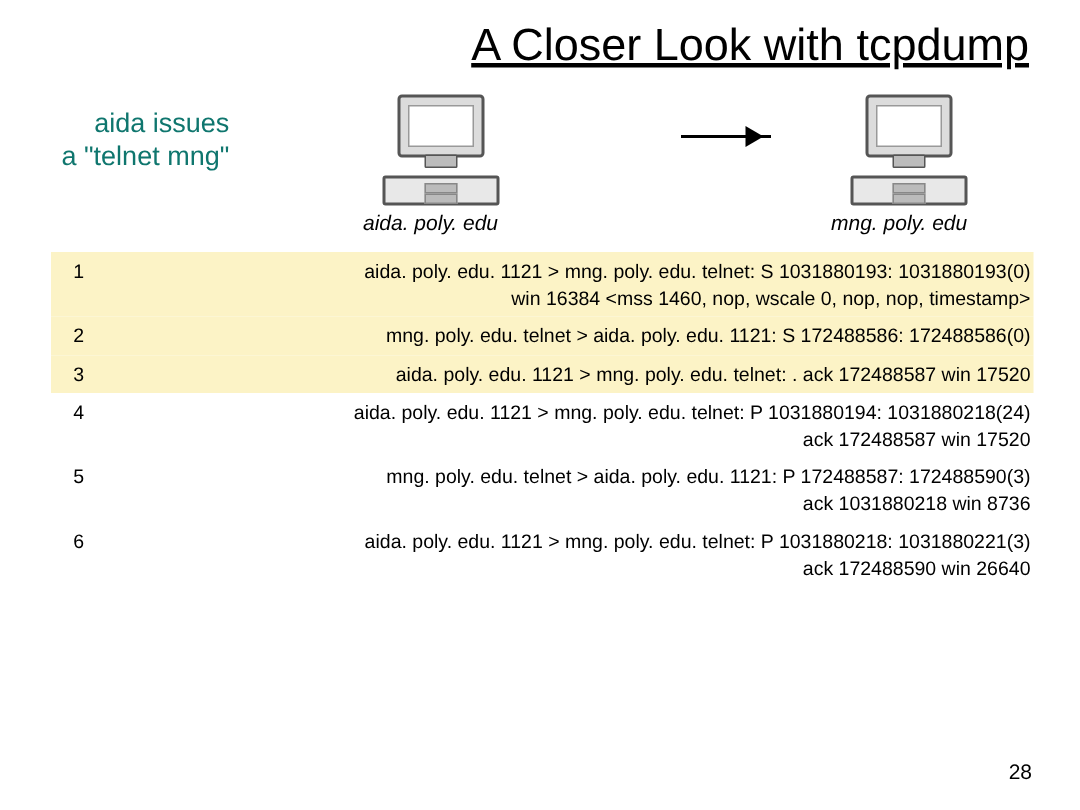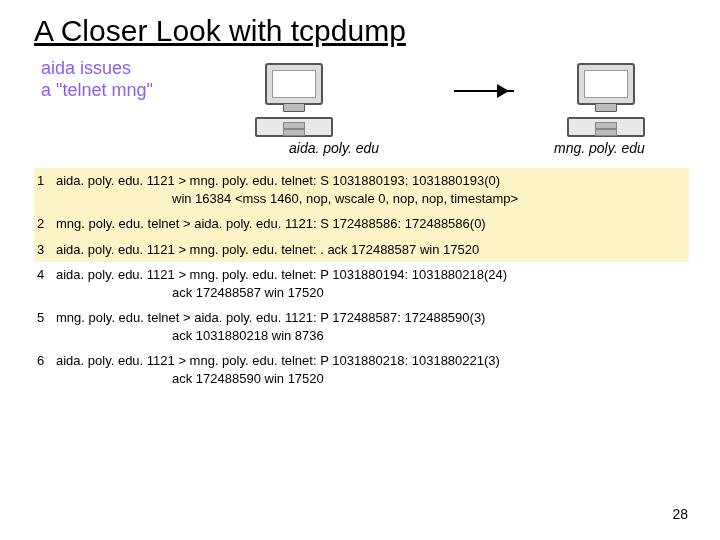--- a/index.html
+++ b/index.html
@@ -7,40 +7,41 @@
     margin: 0; padding: 0;
     width: 720px; height: 540px;
     background: #fff;
     font-family: "Comic Sans MS", "Trebuchet MS", Arial, sans-serif;
     color: #000;
   }
   .slide {
     width: 720px; height: 540px;
     position: relative;
     padding: 14px 34px 0 34px;
+    text-align: right;
   }
   .title {
     font-size: 30px;
     font-weight: 500;
     text-decoration: underline;
     margin: 0 0 10px 0;
     letter-spacing: 0px;
   }
   .diagram {
     height: 100px;
     position: relative;
     margin: 0 0 10px 0;
   }
   .issues {
     position: absolute;
-    left: 7px; top: 0;
+    left: 7px; top: 14px;
     font-family: Arial, Helvetica, sans-serif;
     font-size: 18px;
     line-height: 1.2;
-    color: #8b5cf6;
+    color: #0f766e;
   }
   .computer {
     position: absolute;
     width: 90px;
   }
   .computer.c1 { left: 215px; top: 5px; }
   .computer.c2 { left: 527px; top: 5px; }
   .monitor {
     width: 58px; height: 42px;
     border: 2px solid #555;
@@ -80,21 +81,21 @@
   .tower::before { left: 26px; }
   .tower::after  { left: 26px; top: 10px; }
   .hostlabel {
     position: absolute;
     top: 82px;
     font-family: Arial, Helvetica, sans-serif;
     font-size: 14px;
     font-style: italic;
     font-weight: 500;
   }
-  .hostlabel.h1 { left: 208px; margin-left: 47px; }
+  .hostlabel.h1 { left: 208px; }
   .hostlabel.h2 { left: 520px; }
   .arrow {
     position: absolute;
     left: 420px; top: 32px;
     width: 60px; height: 2px;
     background: #000;
   }
   .arrow::after {
     content: "";
     position: absolute;
@@ -171,19 +172,19 @@
       <div class="row">
         <div class="num">4</div>
         <div class="txt"><span>aida. poly. edu. 1121 &gt; mng. poly. edu. telnet: P 1031880194: 1031880218(24)</span><span class="indent">ack 172488587 win 17520</span></div>
       </div>
       <div class="row">
         <div class="num">5</div>
         <div class="txt"><span>mng. poly. edu. telnet &gt; aida. poly. edu. 1121: P 172488587: 172488590(3)</span><span class="indent">ack 1031880218 win 8736</span></div>
       </div>
       <div class="row">
         <div class="num">6</div>
-        <div class="txt"><span>aida. poly. edu. 1121 &gt; mng. poly. edu. telnet: P 1031880218: 1031880221(3)</span><span class="indent">ack 172488590 win 17520</span></div>
+        <div class="txt"><span>aida. poly. edu. 1121 &gt; mng. poly. edu. telnet: P 1031880218: 1031880221(3)</span><span class="indent">ack 172488590 win 26640</span></div>
       </div>
     </div>
 
   <div class="pagenum">28</div>
 
 </div>
 
 </body></html>

